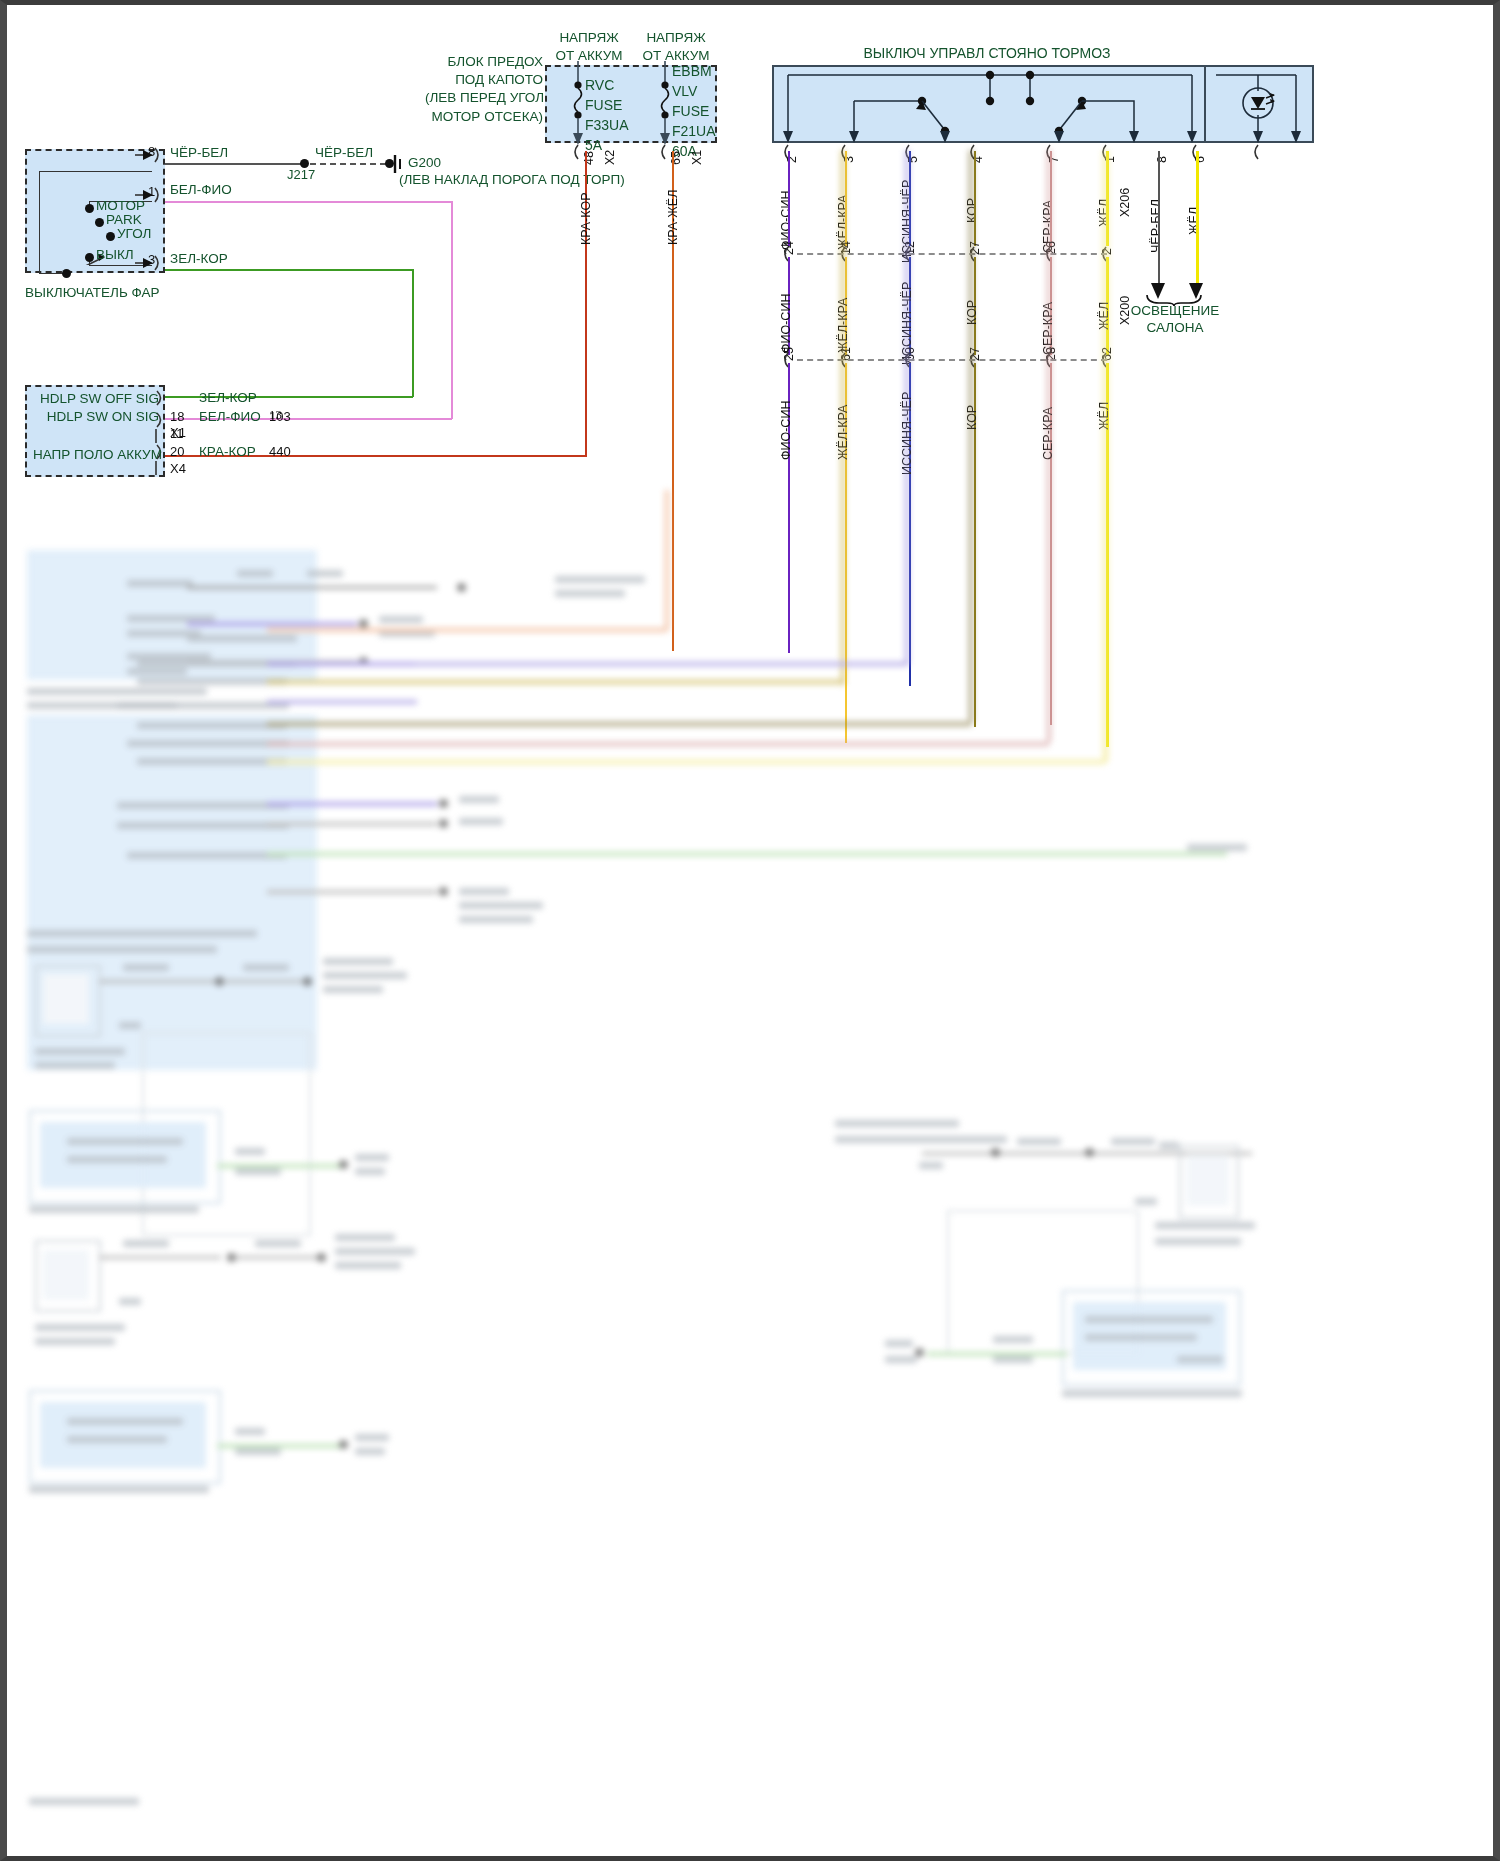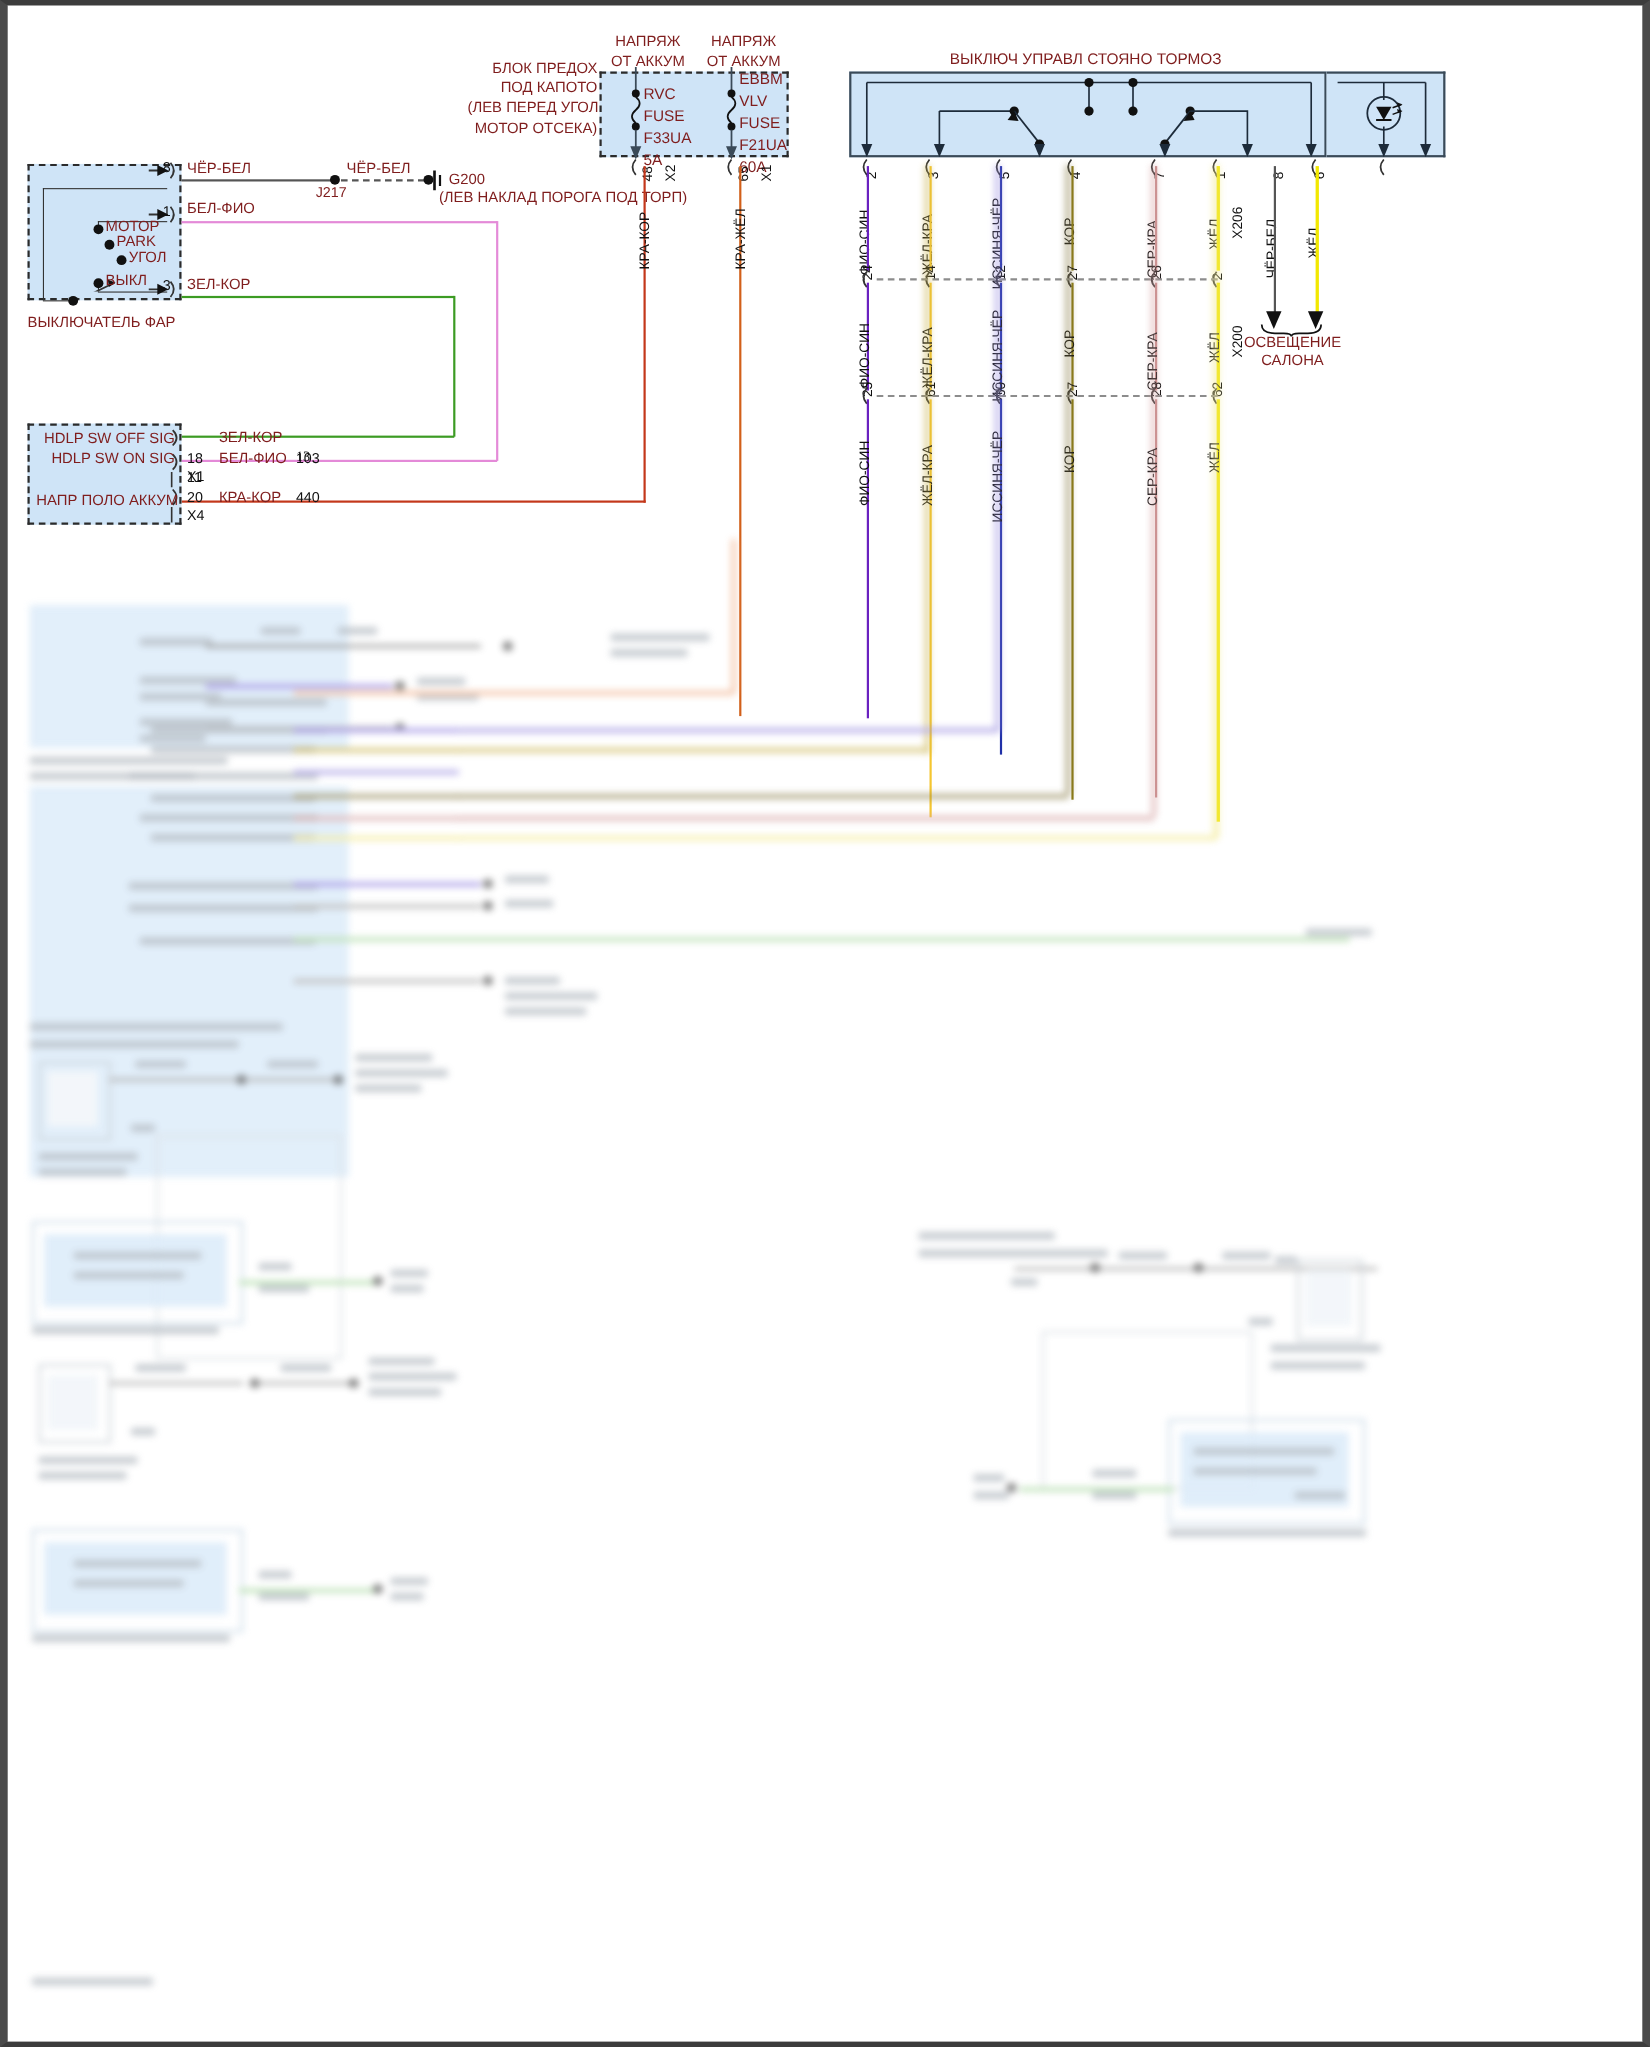--- a/index.html
+++ b/index.html
@@ -11,21 +11,21 @@
     background:#ffffff;
     overflow:hidden;
     box-sizing:border-box;
     border-left:7px solid #4a4a4a;
     border-right:7px solid #4a4a4a;
     border-top:5px solid #3c3c3c;
     border-bottom:5px solid #3c3c3c;
   }
   #canvas{position:absolute;left:0;top:0;width:1486px;height:1851px;}
 
-  .lbl{position:absolute;font-size:13.5px;color:#7f1d1d;white-space:pre;line-height:1.18;}
+  .lbl{position:absolute;font-size:13.5px;color:#14532d;white-space:pre;line-height:1.18;}
   .lbl.c{text-align:center;}
   .lbl.r{text-align:right;}
   .vlbl{position:absolute;font-size:12.5px;color:#111;white-space:nowrap;
         transform-origin:0 0;transform:rotate(-90deg);}
   .num{position:absolute;font-size:13px;color:#111;white-space:nowrap;}
   .vnum{position:absolute;font-size:12.5px;color:#111;white-space:nowrap;
         transform-origin:0 0;transform:rotate(-90deg);}
 
   
   .boxdash{position:absolute;background:#cfe4f7;border:2px dashed #2b2b2b;box-sizing:border-box;}

